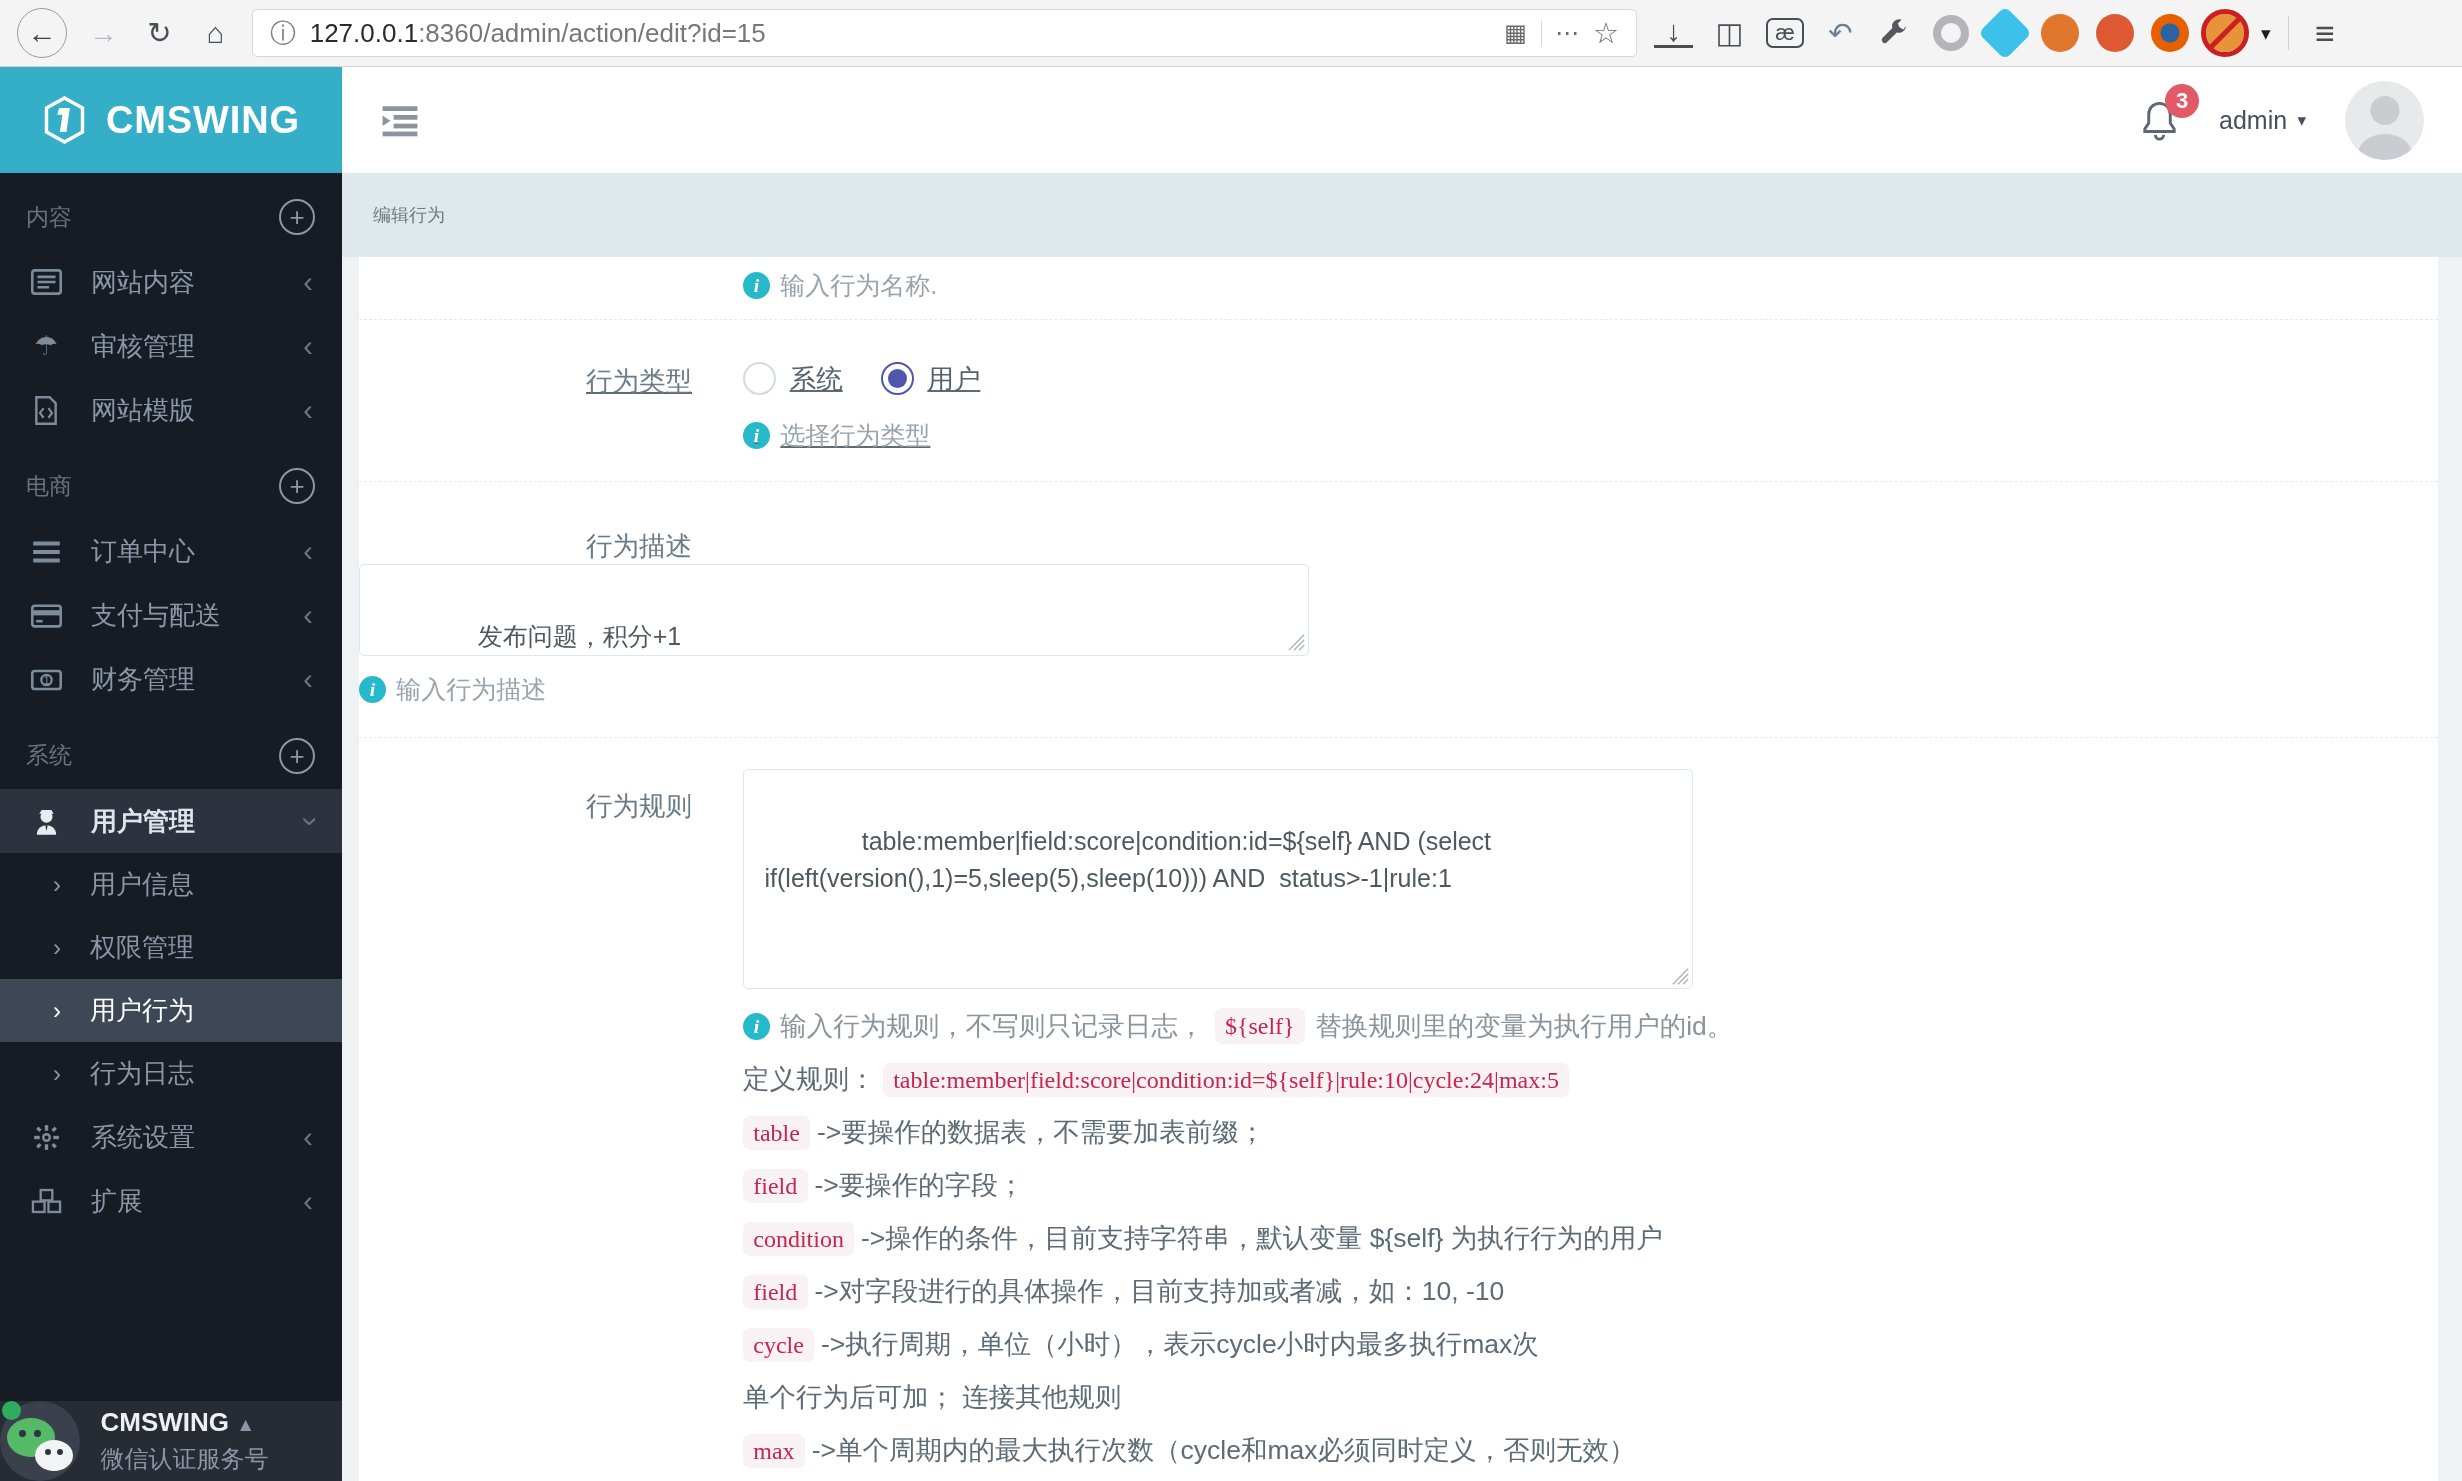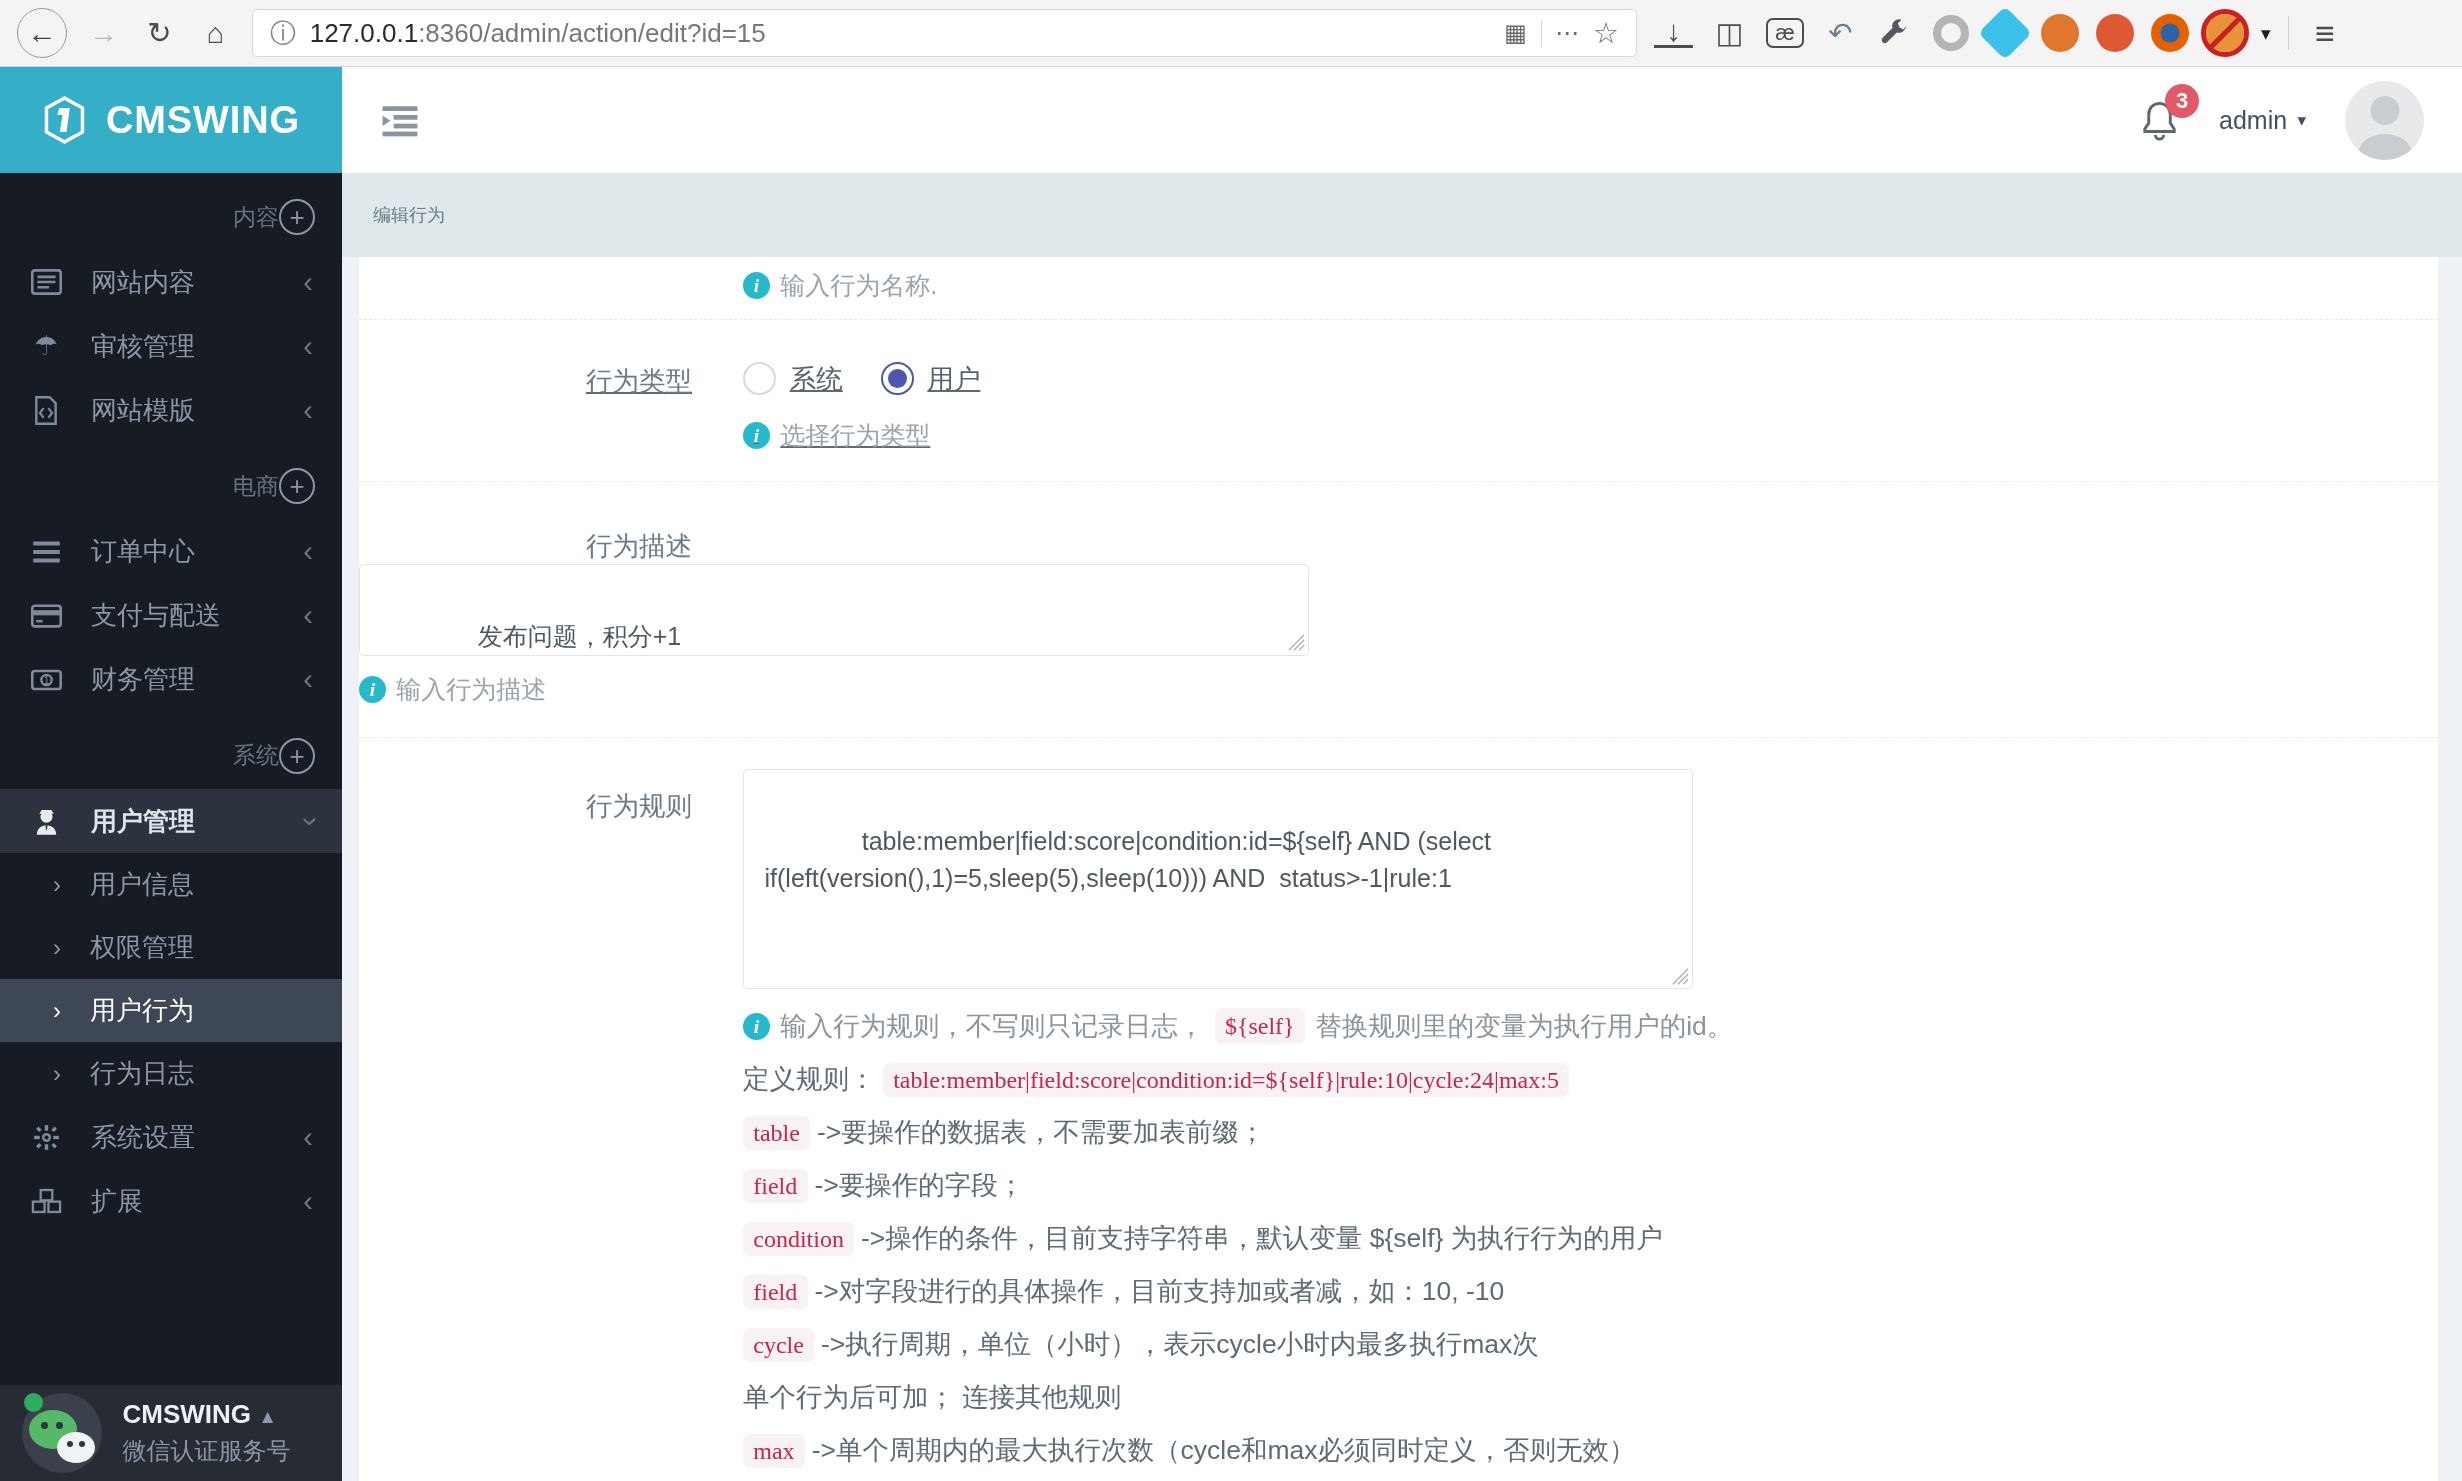--- a/index.html
+++ b/index.html
@@ -45,32 +45,32 @@
   .avatar .body { position:absolute; bottom:-12px; left:50%; transform:translateX(-50%); width:53px; height:38px; border-radius:50% 50% 0 0; background:#c9cdd1; }
 
   
   .app { display:flex; height:1308px; }
   .sidebar { width:342px; background:#171c24; position:relative; flex:0 0 auto; }
   .main { flex:1; display:flex; flex-direction:column; }
   .breadcrumb-bar { height:84px; background:#dfe8ea; display:flex; align-items:center; padding-left:31px; font-size:18px; color:#6b7b85; }
   .content { flex:1; padding:0 24px 0 17px; overflow:hidden; }
 
   
-  .side-section { display:flex; align-items:center; justify-content:flex-end; padding:26px 27px 15.4px 26px; color:#67727f; font-size:23px;margin-left:26px; }
+  .side-section { display:flex; align-items:center; justify-content:space-between; padding:26px 27px 15.4px 26px; color:#67727f; font-size:23px; }
   .plus-circle { width:36px; height:36px; border:2.6px solid #8b97a7; border-radius:50%; color:#8b97a7; font-size:26px; display:flex; align-items:center; justify-content:center; line-height:1; }
   .side-item { height:64px; display:flex; align-items:center; padding:0 29px 0 27px; gap:26px; color:#8b97a7; font-size:26px; }
   .side-item .lbl { flex:1; }
   .side-item .chev { font-size:29px; color:#6b7686; }
   .side-item.parent-open { background:#2c333e; color:#aeb9c6; }
   .chev.down { display:inline-block; transform:rotate(-90deg); }
   .sub-item { height:63px; display:flex; align-items:center; padding-left:53px; gap:29px; color:#8b97a7; font-size:26px; }
   .sub-item .arrow { font-size:24px; }
   .sub-item.active { background:#3e4755; color:#fff; }
   .icon-cell { width:38px; display:flex; justify-content:center; align-items:center; font-size:27px; }
-  .side-footer { position:absolute; left:0; bottom:0; width:100%; height:96px; background:#262b34; display:flex; align-items:center; padding-left:22px; gap:20.5px; }
+  .side-footer { position:absolute; left:0; bottom:0; width:100%; height:80px; background:#262b34; display:flex; align-items:center; gap:20.5px; }
   .wx-circle { width:80px; height:80px; border-radius:50%; background:#3a404c; position:relative; flex:0 0 auto; }
   .wx-big { position:absolute; left:6.8px; top:17px; width:48px; height:39px; background:#55b968; border-radius:50%; }
   .wx-big::before, .wx-big::after { content:""; position:absolute; top:12px; width:6.8px; height:6.8px; border-radius:50%; background:#2e3440; }
   .wx-big::before { left:12px; } .wx-big::after { left:27px; }
   .wx-small { position:absolute; right:6.8px; bottom:10.3px; width:38px; height:31px; background:#f2f3f4; border-radius:50%; }
   .wx-small::before, .wx-small::after { content:""; position:absolute; top:9.4px; width:6px; height:6px; border-radius:50%; background:#2e3440; }
   .wx-small::before { left:9.4px; } .wx-small::after { left:22px; }
   .wx-dot { position:absolute; left:1.7px; top:0; width:19px; height:19px; border-radius:50%; background:#2eac5f; }
   .side-footer .t1 { color:#eef1f4; font-size:26px; font-weight:bold; }
   .side-footer .t1 .up { color:#8b97a7; font-size:19px; }

